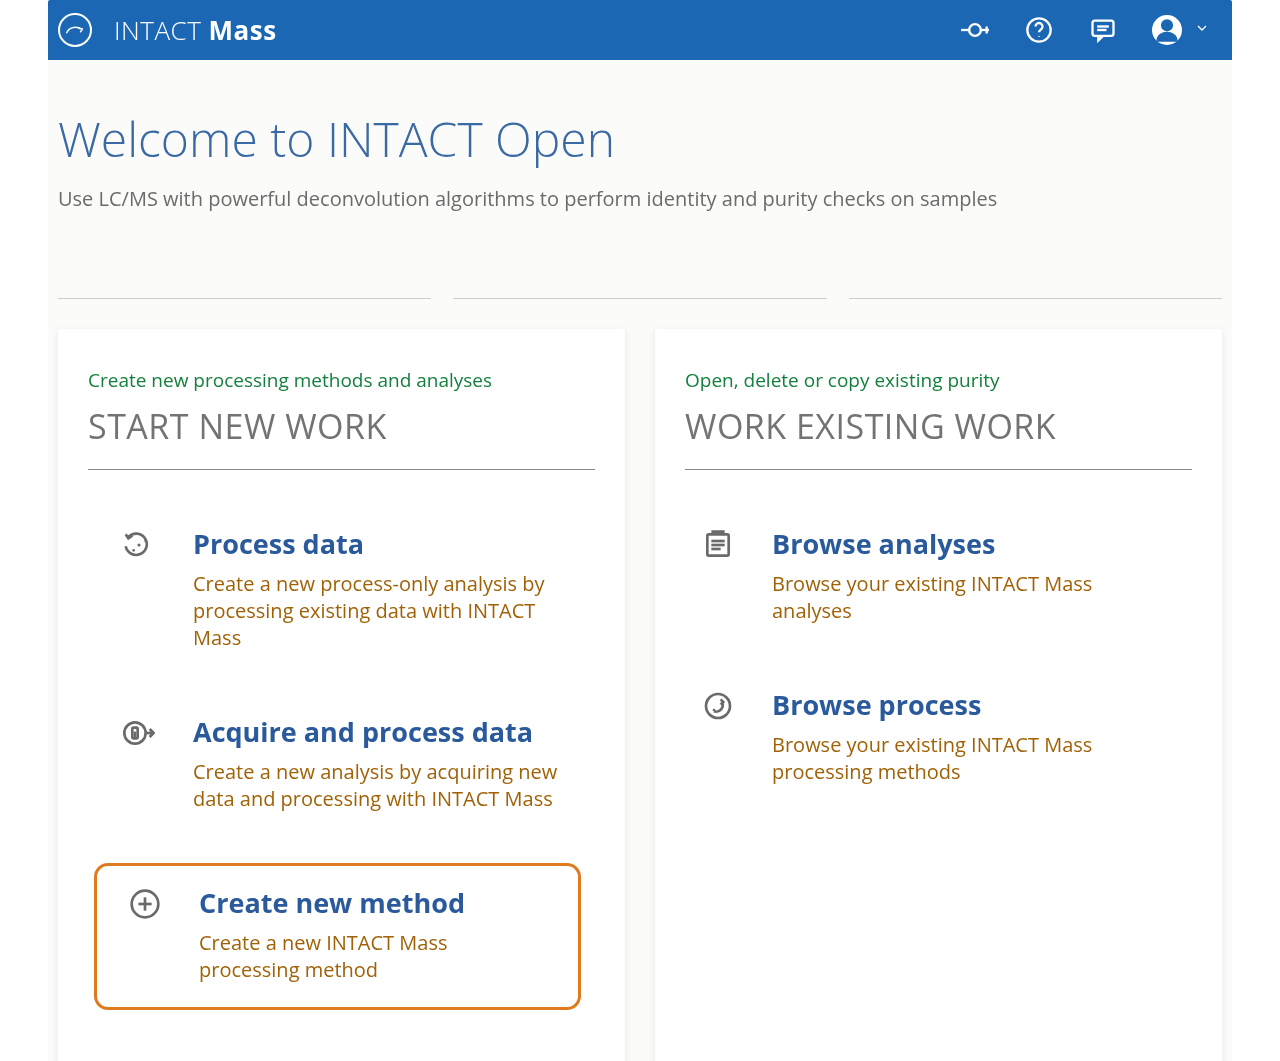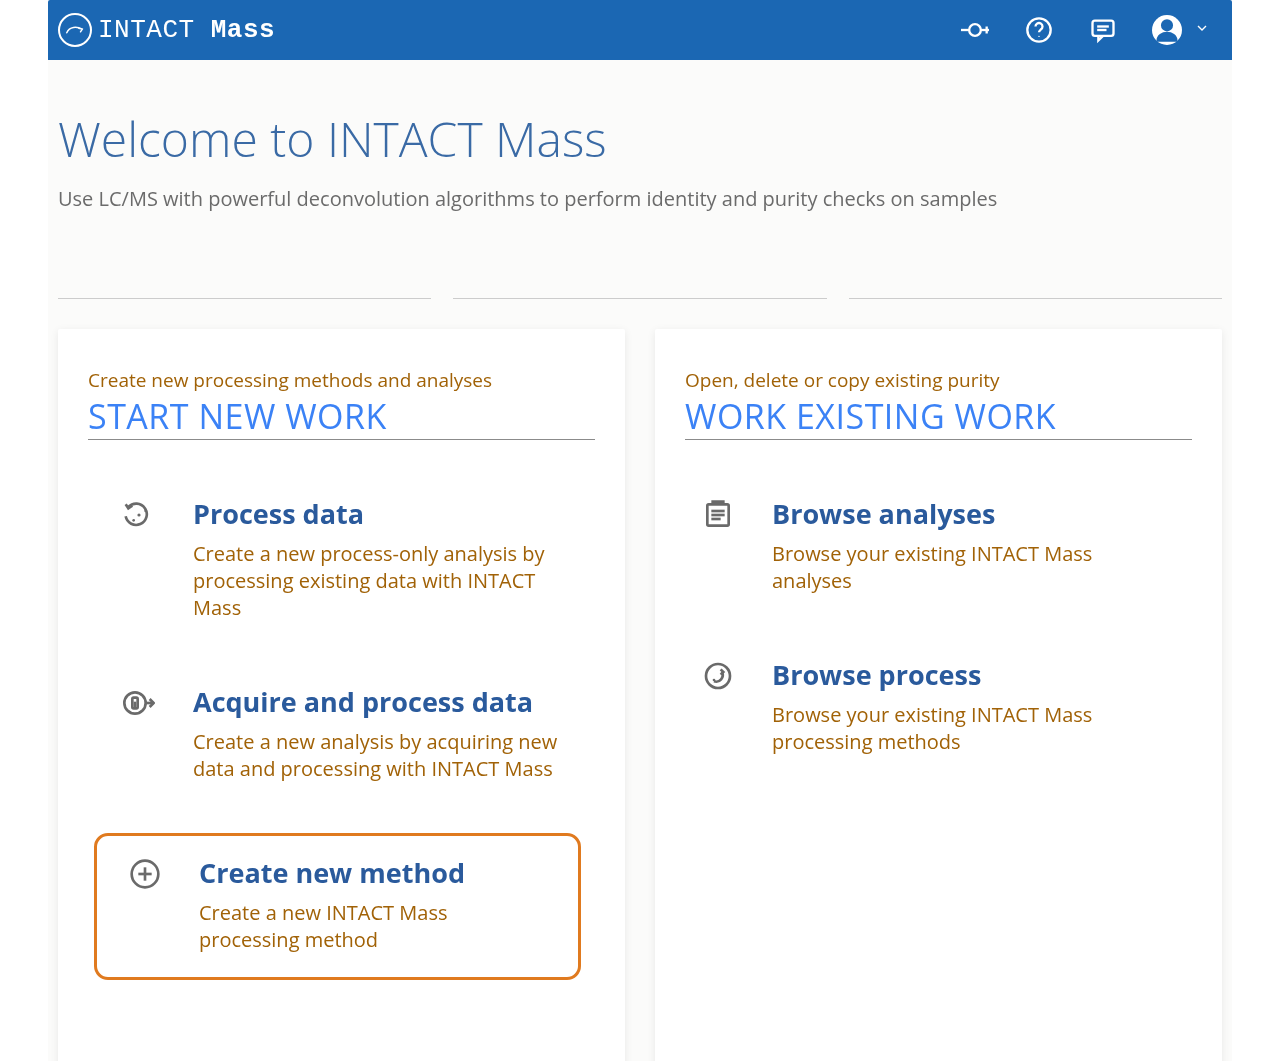--- a/index.html
+++ b/index.html
@@ -21,22 +21,21 @@
     background: #1b67b3;
     display: flex;
     align-items: center;
     padding: 0 16px 0 10px;
     color: #fff;
     border-radius: 2px 2px 0 0;
   }
   .brand {
     display: flex;
     align-items: center;
-    gap: 6px;
-    font-family: Liberation Mono, monospace;
+    gap: 22px;
   }
   .brand-logo {
     width: 34px; height: 34px;
     border: 2px solid #fff;
     border-radius: 50%;
     display: flex; align-items: center; justify-content: center;
   }
   .brand-logo svg { width: 22px; height: 22px; }
   .brand-name {
     font-size: 26px;
@@ -100,27 +99,29 @@
   }
   .card {
     flex: 1;
     background: #fff;
     box-shadow: 0 2px 8px rgba(0,0,0,0.08);
     border-radius: 2px;
     padding: 38px 30px 50px 30px;
   }
   .card-pre {
     font-size: 19px;
-    color: #a16207;
+    color: #15803d;
+    margin-bottom: 10px;
   }
   .card-title {
     font-size: 34px;
     font-weight: 400;
-    color: #3b82f6;
+    color: #737373;
     letter-spacing: 0.5px;
+    padding-bottom: 20px;
     border-bottom: 1px solid #8b8b8b;
     margin-bottom: 44px;
   }
 
   .action {
     display: flex;
     align-items: flex-start;
     gap: 36px;
     padding: 8px 8px 8px 30px;
     margin-bottom: 40px;
@@ -212,21 +213,21 @@
         <span class="chevron" style="margin-left:6px;">
           <svg viewBox="0 0 24 24">
               <polyline points="6 9 12 15 18 9"></polyline>
             </svg>
         </span>
       </div>
     </div>
   </div>
 
   <div class="main">
-    <h1 class="title">Welcome to INTACT Mass</h1>
+    <h1 class="title">Welcome to INTACT Open</h1>
     <div class="subtitle">Use LC/MS with powerful deconvolution algorithms to perform identity and purity checks on samples</div>
 
     <div class="divider-row">
       <div class="seg"></div>
         <div class="seg"></div>
         <div class="seg"></div>
     </div>
 
     <div class="cards">
 

